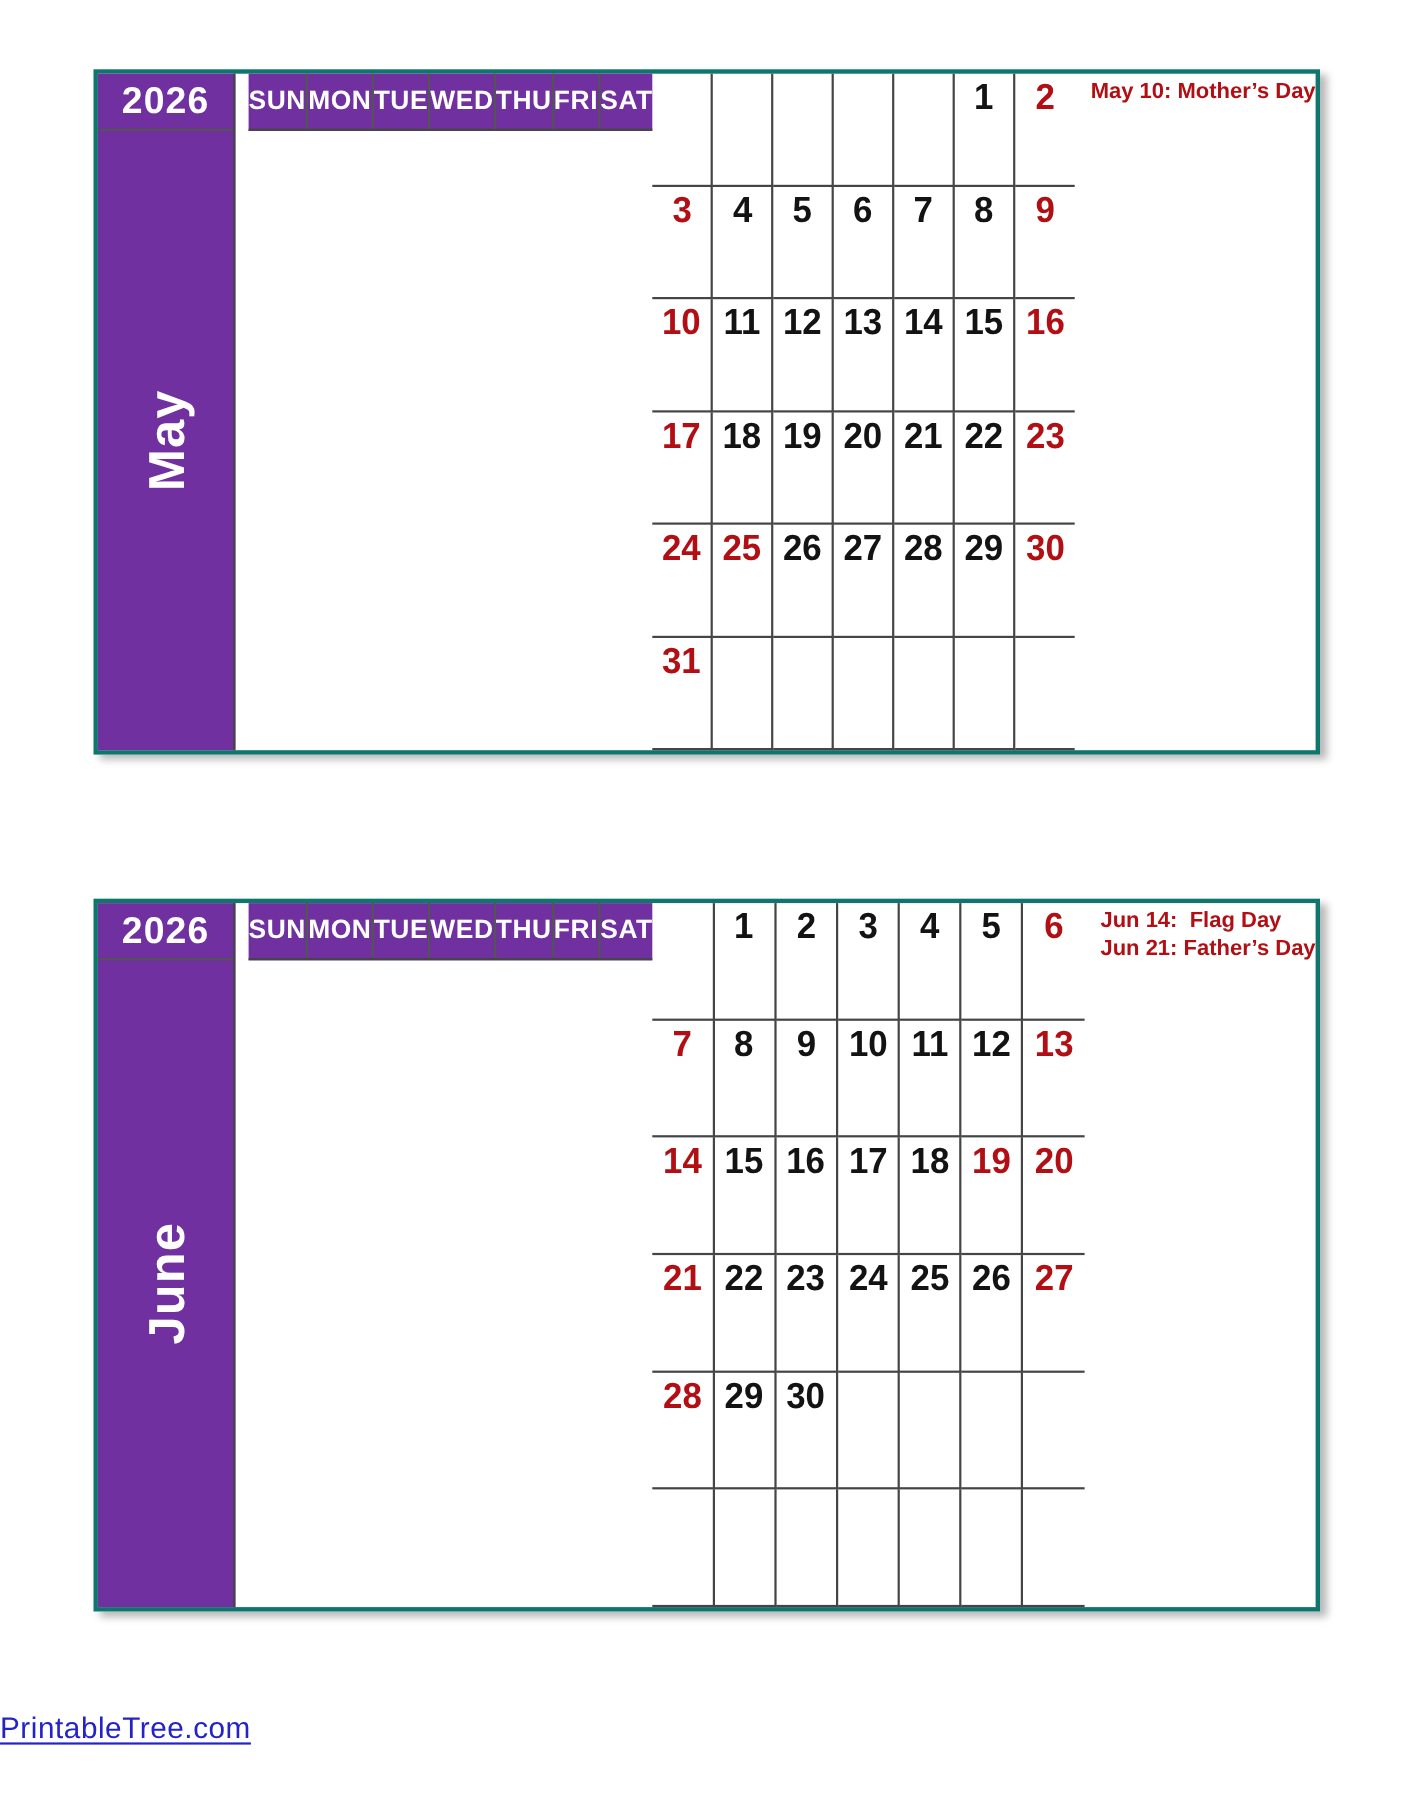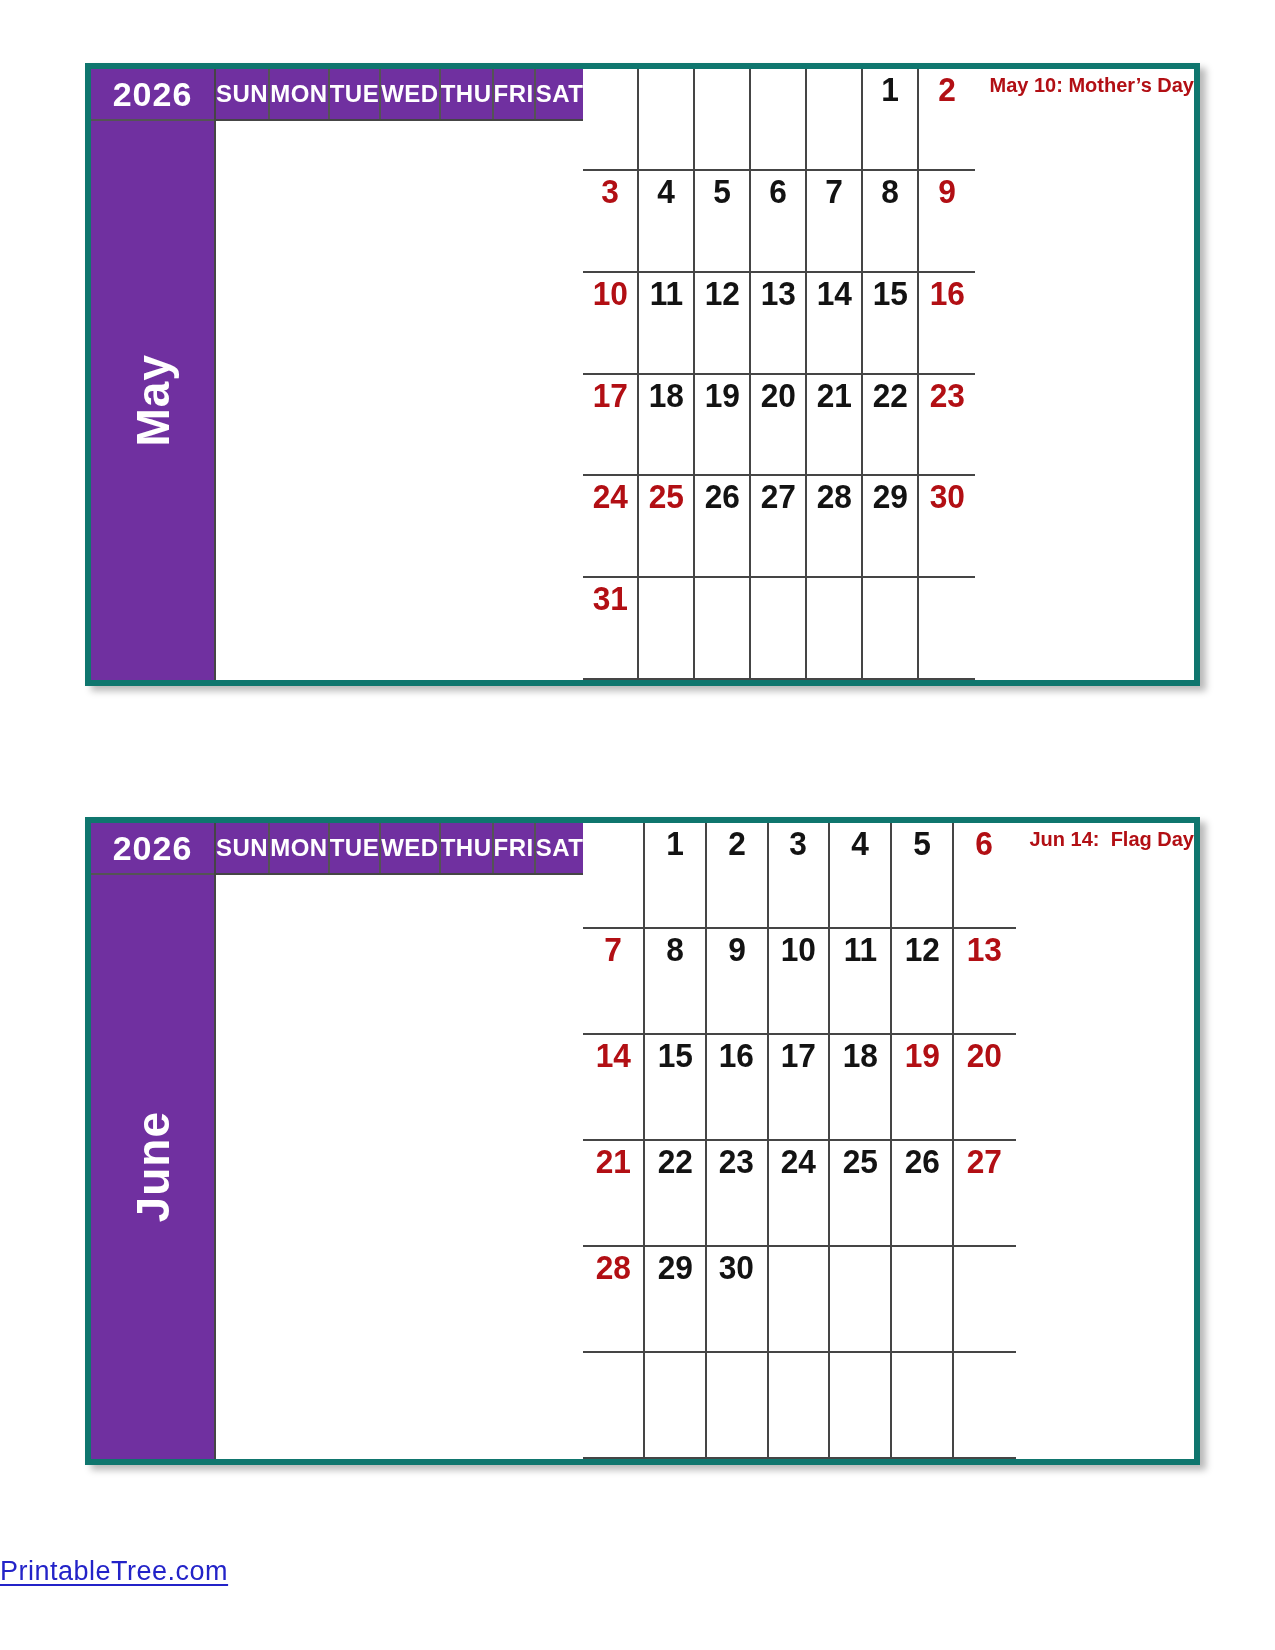--- a/index.html
+++ b/index.html
@@ -4,23 +4,24 @@
 <style>
   * { margin:0; padding:0; box-sizing:border-box; }
   html,body { background:#ffffff; }
   body {
     width:1275px; height:1650px; position:relative;
     font-family:"Liberation Sans", sans-serif;
   }
   .calendar {
     position:absolute; left:85px; width:1115px;
     display:flex;
-    border:6px solid #0f766e;
+    border:4px solid #0f766e;
     box-shadow:6px 5px 7px rgba(0,0,0,0.28);
     background:#ffffff;
+    gap:12px;
   }
   .cal-may  { top:63px;  height:623px; }
   .cal-june { top:817px; height:648px; }
 
   
   .side-col {
     width:125px; flex:0 0 125px; background:#7030A0;
     display:flex; flex-direction:column;
     border-right:2px solid #454545;
   }
@@ -213,19 +214,20 @@
         <div class="cell"><span class="date-num"></span></div>
         <div class="cell"><span class="date-num"></span></div>
         <div class="cell"><span class="date-num"></span></div>
         <div class="cell"><span class="date-num"></span></div>
         <div class="cell"><span class="date-num"></span></div>
         <div class="cell"><span class="date-num"></span></div>
         <div class="cell"><span class="date-num"></span></div>
       </div>
     <div class="notes-area">
         <div class="note-line">Jun 14:  Flag Day</div>
+        <div class="note-line">Jun 21: Father’s Day</div>
       </div>
   </div>
 </div>
 
 <div class="footer">
   <a href="#">PrintableTree.com</a>
 </div>
 
 </body></html>

